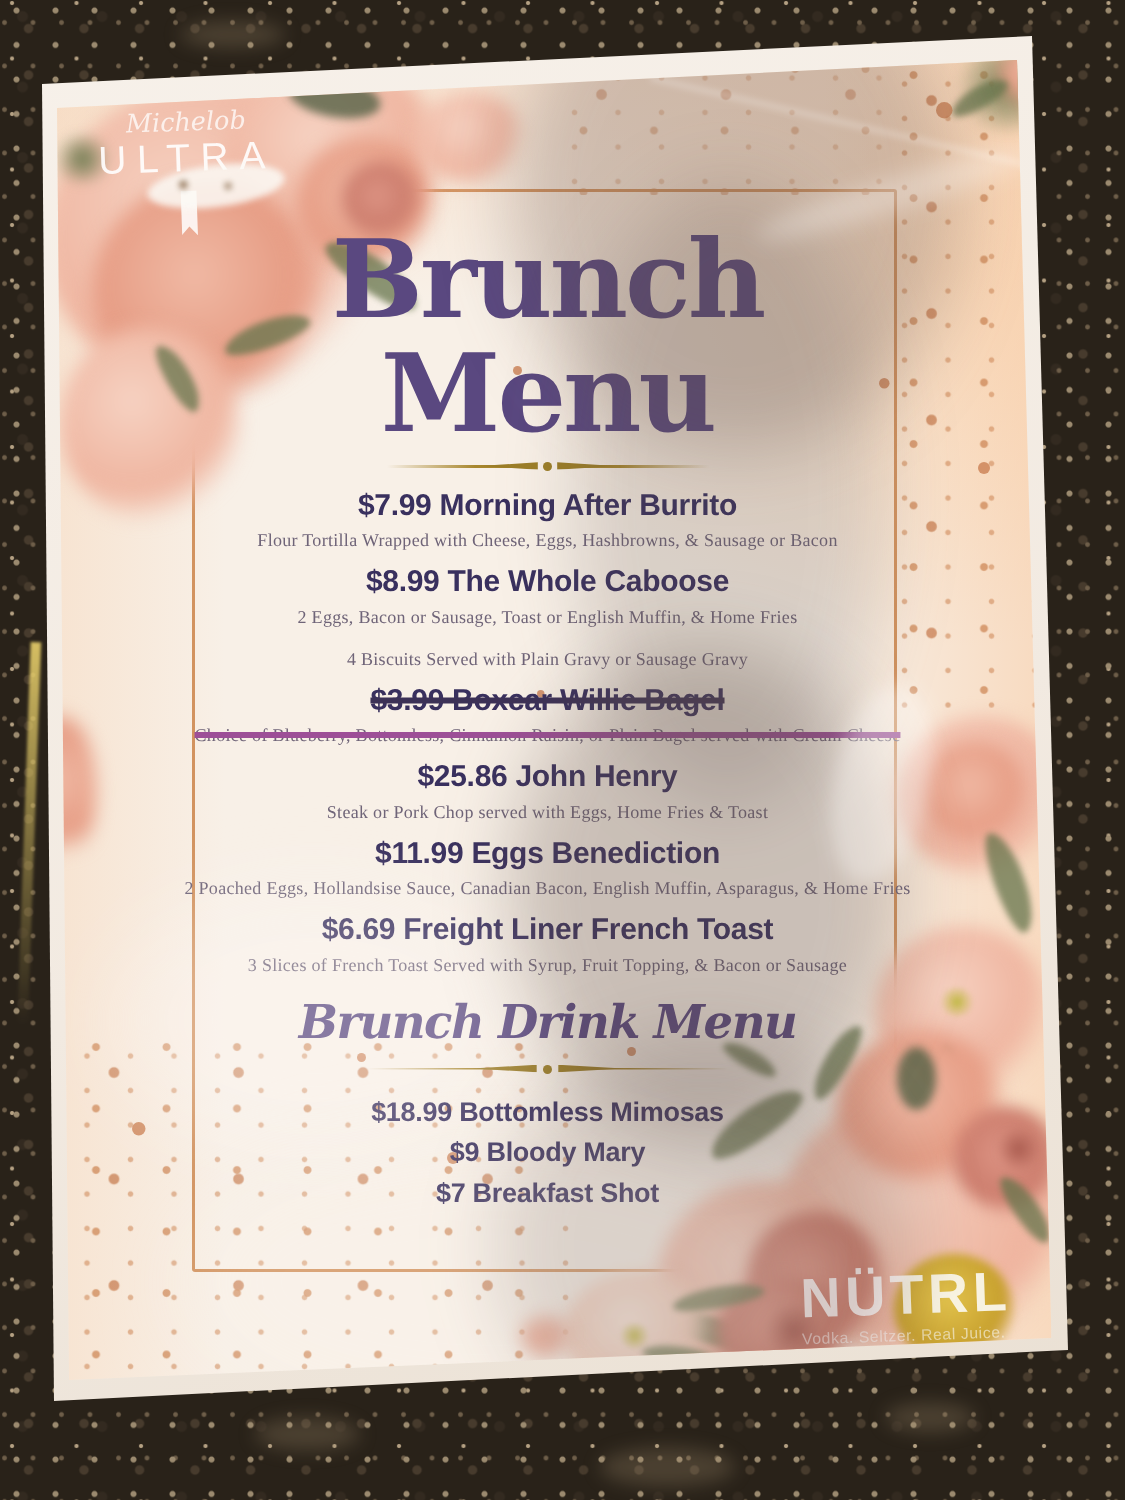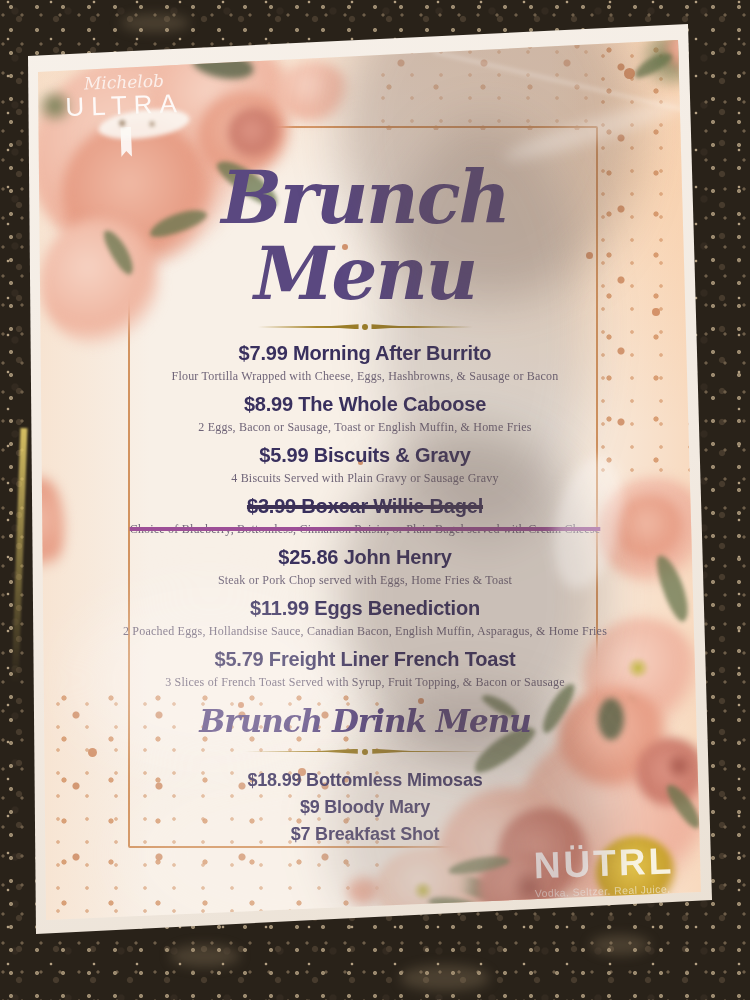--- a/index.html
+++ b/index.html
@@ -49,22 +49,22 @@
       radial-gradient(circle at 3px 14px, rgba(207,138,90,.65) 0 1.4px, transparent 2.2px),
       radial-gradient(circle at 21px 25px,rgba(198,122,76,.8)  0 3.1px, transparent 4px);
     background-size:47px 41px, 29px 23px, 83px 71px;}
   .splat-light{opacity:.55;}
 
   .frame{position:absolute;left:128px;top:126px;width:470px;height:722px;
     border:2px solid var(--frame,#d2935f);border-radius:2px;}
 
   
   .content{position:absolute;left:115px;top:138px;width:500px;text-align:center;}
-  .menu-title{margin:12px;padding-top:10px;
-    font-family:"DejaVu Serif",serif;font-style:italic;font-weight:700;
+  .menu-title{margin:0;padding-top:10px;
+    font-family:"DejaVu Serif",serif;font-weight:700;
     font-size:72px;line-height:1.05;letter-spacing:-2px;color:var(--title,#5a4880);}
   .gold-divider{position:relative;height:7px;margin:8px auto 12px;}
   .gold-divider .bar{position:absolute;top:3px;height:1.5px;background:linear-gradient(to right,rgba(168,135,46,0),#a8872e 60%);width:46%;left:0;}
   .gold-divider .bar.r{left:auto;right:0;background:linear-gradient(to left,rgba(168,135,46,0),#a8872e 60%);}
   .gold-divider .taper{position:absolute;top:1px;height:5px;width:18%;background:#9c7e28;}
   .gold-divider .taper.l{left:29%;clip-path:polygon(0 50%,100% 0,100% 100%);}
   .gold-divider .taper.r{right:29%;clip-path:polygon(100% 50%,0 0,0 100%);}
   .gold-divider .mid-dot{position:absolute;top:1px;left:calc(50% - 3px);width:6px;height:6px;border-radius:50%;background:#9c7e28;}
 
   .mi{margin-bottom:5px;}
@@ -206,41 +206,40 @@
     <div class="mi-h">$7.99 Morning After Burrito</div>
     <div class="mi-d">Flour Tortilla Wrapped with Cheese, Eggs, Hashbrowns, &amp; Sausage or Bacon</div>
   </div>
 
   <div class="mi">
     <div class="mi-h">$8.99 The Whole Caboose</div>
     <div class="mi-d">2 Eggs, Bacon or Sausage, Toast or English Muffin, &amp; Home Fries</div>
   </div>
 
   <div class="mi">
-    <div class="mi-h">$5.99 Biscuits &amp; Gravy</div>
     <div class="mi-d">4 Biscuits Served with Plain Gravy or Sausage Gravy</div>
   </div>
 
   <div class="mi struck">
     <div class="mi-h">$3.99 Boxcar Willie Bagel</div>
     <div class="mi-d">Choice of Blueberry, Bottomless, Cinnamon Raisin, or Plain Bagel served with Cream Cheese</div>
   </div>
 
   <div class="mi">
     <div class="mi-h">$25.86 John Henry</div>
     <div class="mi-d">Steak or Pork Chop served with Eggs, Home Fries &amp; Toast</div>
   </div>
 
   <div class="mi">
     <div class="mi-h">$11.99 Eggs Benediction</div>
     <div class="mi-d">2 Poached Eggs, Hollandsise Sauce, Canadian Bacon, English Muffin, Asparagus, &amp; Home Fries</div>
   </div>
 
   <div class="mi">
-    <div class="mi-h">$5.79 Freight Liner French Toast</div>
+    <div class="mi-h">$6.69 Freight Liner French Toast</div>
     <div class="mi-d">3 Slices of French Toast Served with Syrup, Fruit Topping, &amp; Bacon or Sausage</div>
   </div>
 </div>
 
       <h2 class="drink-title">Brunch Drink Menu</h2>
       <div class="gold-divider drink-divider" style="margin-left:auto;margin-right:auto;">
         <span class="bar"></span>
           <span class="bar r"></span>
         <span class="taper l"></span>
           <span class="taper r"></span>

